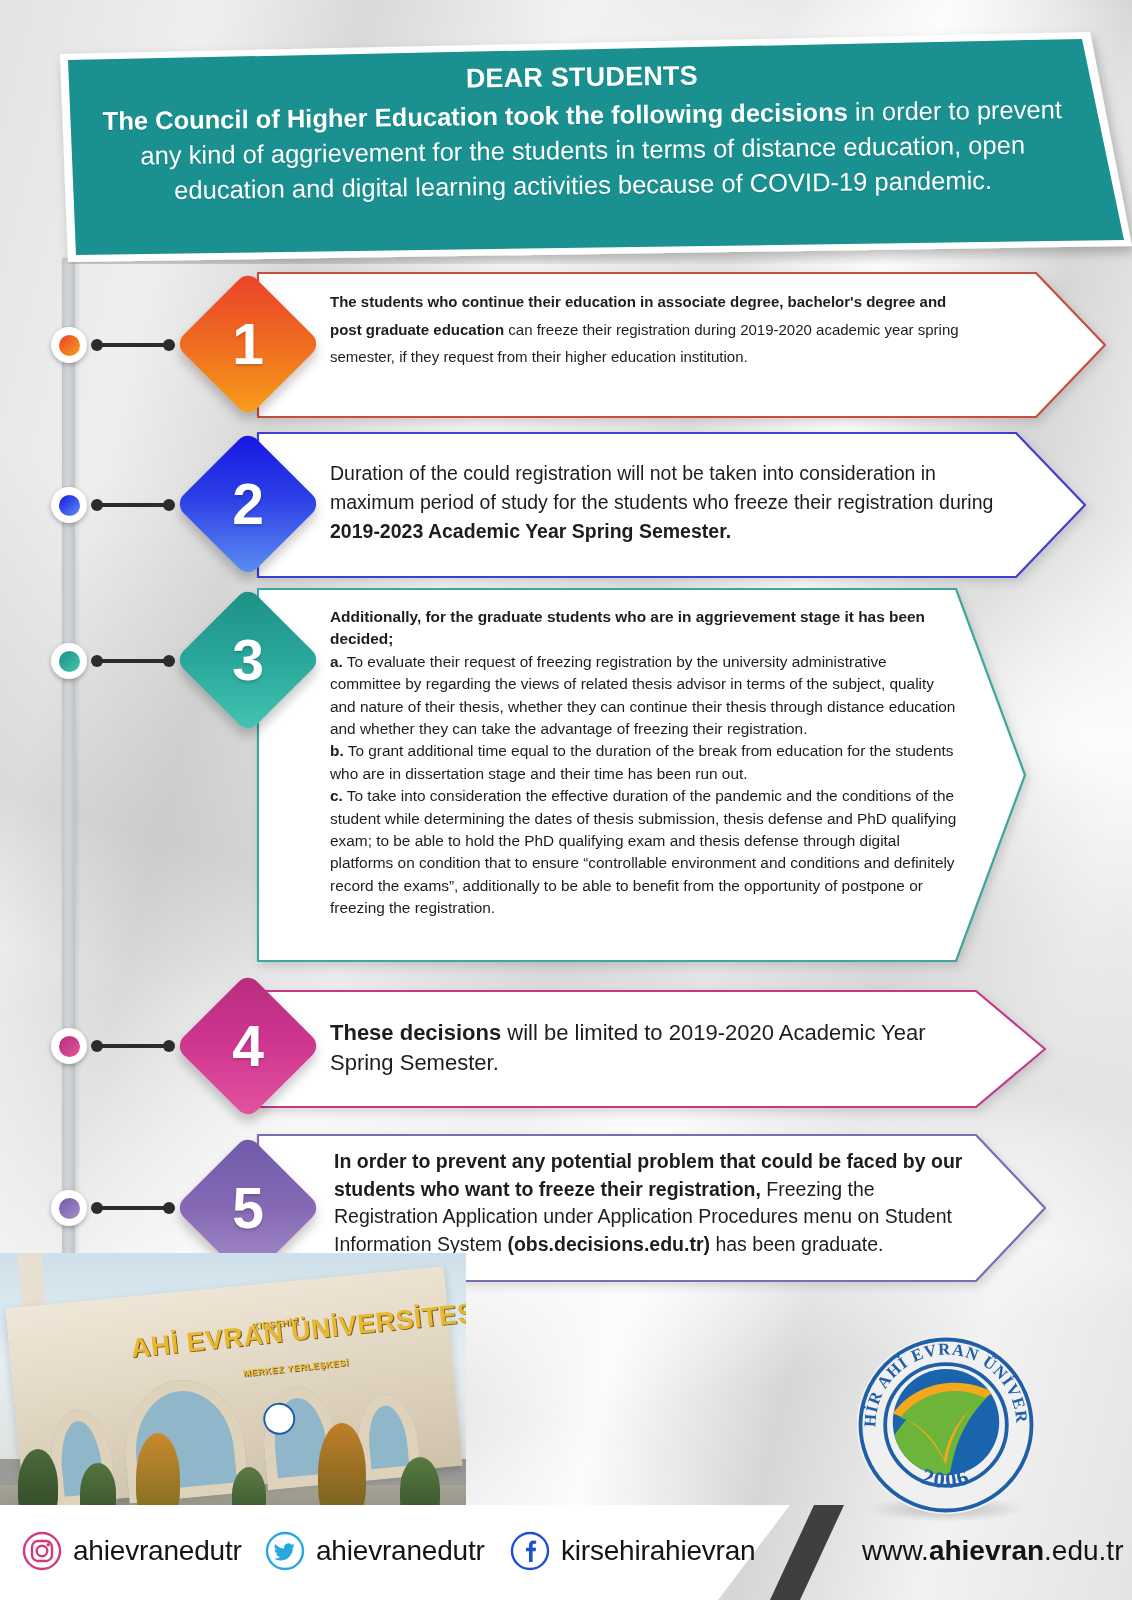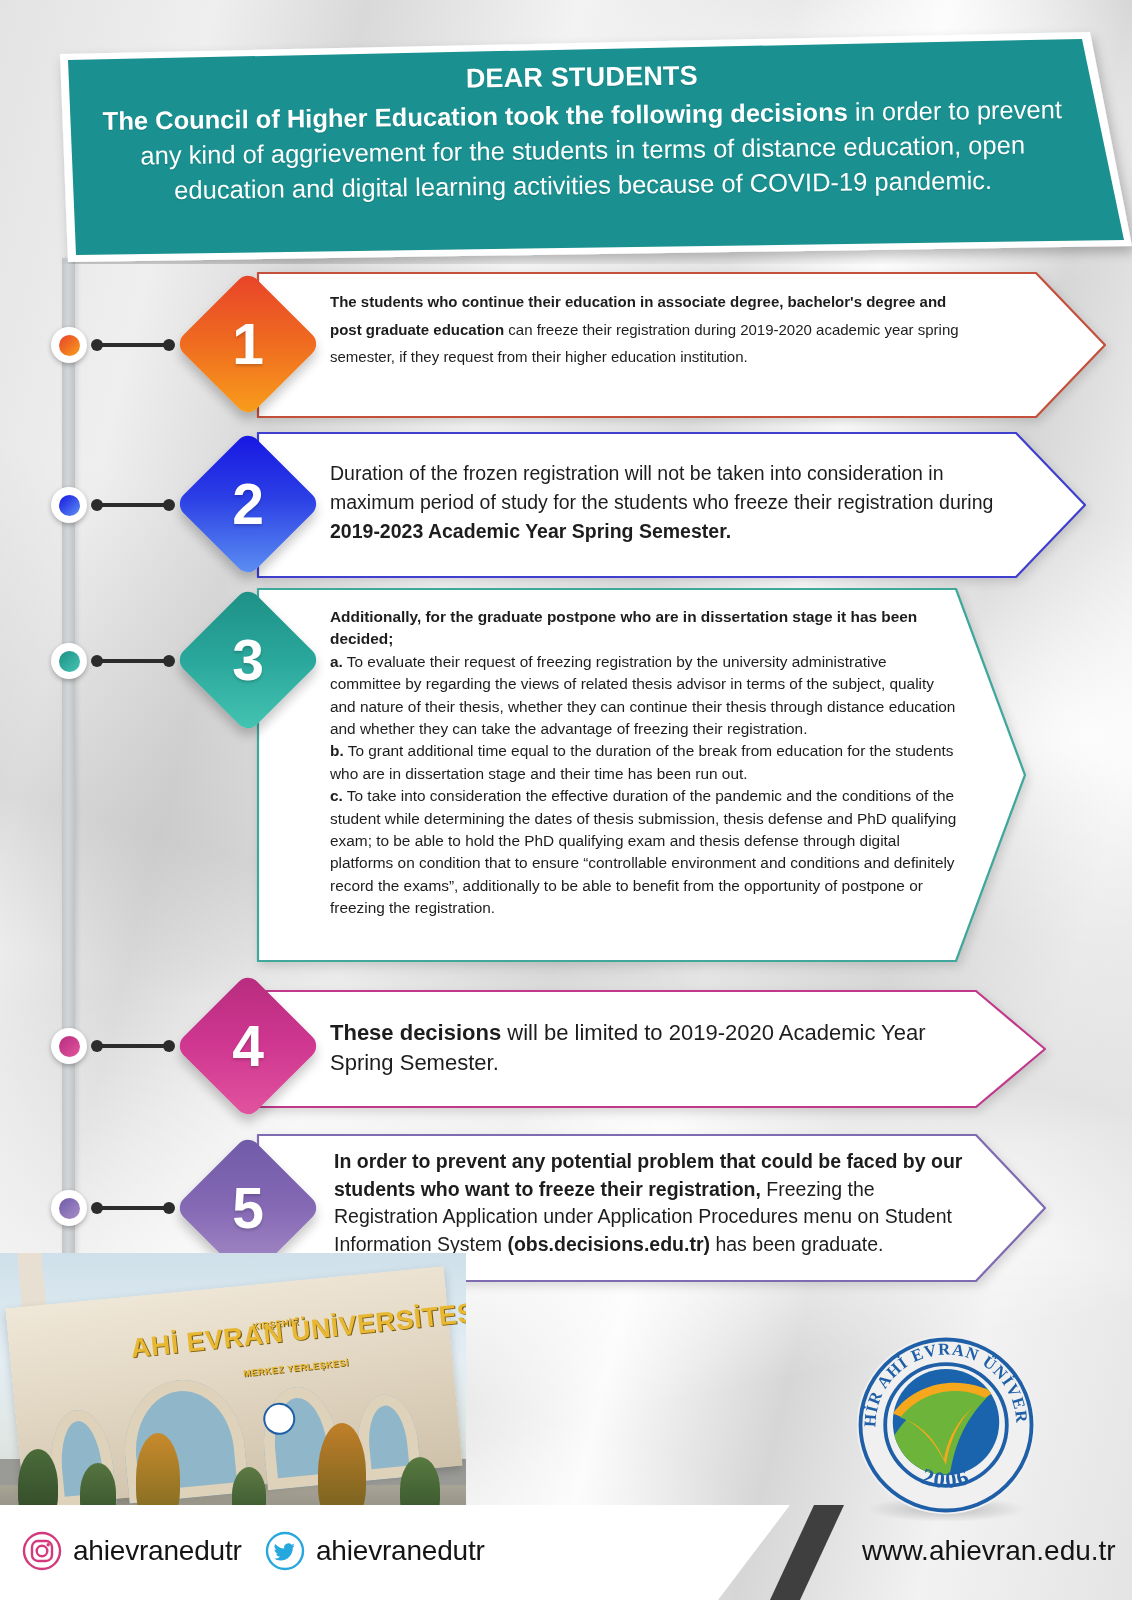--- a/index.html
+++ b/index.html
@@ -69,21 +69,21 @@
     background:radial-gradient(ellipse at center, rgba(120,120,120,.45), rgba(120,120,120,0) 70%);z-index:4;}
   
   .footer{position:absolute;left:0;top:1505px;width:1132px;height:95px;z-index:6;}
   .fbar{position:absolute;left:0;top:0;width:790px;height:95px;background:#ffffff;
     clip-path:polygon(0 0, 790px 0, 718px 95px, 0 95px);box-shadow:0 -2px 6px rgba(0,0,0,.10);}
   .fslash{position:absolute;left:770px;top:0;width:74px;height:95px;background:#3f3f3f;
     clip-path:polygon(44px 0, 74px 0, 30px 95px, 0 95px);}
   .social{position:absolute;top:26px;display:flex;align-items:center;gap:11px;}
   .social span{font-size:28px;color:#141414;letter-spacing:-.2px;}
   .weburl{position:absolute;left:862px;top:30px;font-size:28px;color:#141414;white-space:nowrap;}
-  .weburl b{font-weight:normal;}
+  .weburl b{font-weight:bold;}
 </style>
 </head>
 <body>
 
 <div class="bg"></div>
 <div class="bg2"></div>
 
 <div class="banner-wrap">
   <svg class="banner-svg" width="1132" height="250" viewBox="0 0 1132 250">
     <defs>
@@ -121,36 +121,36 @@
   <div class="node" style="left:51px;top:55px;">
     <i style="background:linear-gradient(135deg,#1614e2,#5e93f2);"></i>
   </div>
   <div class="conn" style="left:97px;top:71px;width:72px;"></div>
   <svg class="cardsvg" width="840" height="146" viewBox="0 0 840 146" style="left:246px;top:0;">
     <polygon points="12,1 770,1 839,73 770,145 12,145" fill="#ffffff" stroke="#3f3fd0" stroke-width="2.2" stroke-linejoin="round"></polygon>
   </svg>
   <div class="diamond" style="left:196px;top:20px;background:linear-gradient(135deg,#1614e2 0%,#2b3ee5 45%,#5e93f2 100%);"></div>
   <div class="dnum" style="left:196px;top:20px;">2</div>
   <div class="cardtext" style="left:330px;top:27px;width:668px;font-size:19.5px;line-height:29px;">
-    <span>Duration of the frozen registration will not be taken into consideration in maximum period of study for the students who freeze their registration during </span><b>2019-2023 Academic Year Spring Semester.</b>
+    <span>Duration of the could registration will not be taken into consideration in maximum period of study for the students who freeze their registration during </span><b>2019-2023 Academic Year Spring Semester.</b>
   </div>
 </div>
 
 <div class="row" style="left:0;top:588px;">
   <div class="node" style="left:51px;top:55px;">
     <i style="background:linear-gradient(135deg,#1d8f85,#45c5b3);"></i>
   </div>
   <div class="conn" style="left:97px;top:71px;width:72px;"></div>
   <svg class="cardsvg" width="780" height="374" viewBox="0 0 780 374" style="left:246px;top:0;">
     <polygon points="12,1 710,1 779,187 710,373 12,373" fill="#ffffff" stroke="#3fa79c" stroke-width="2.2" stroke-linejoin="round"></polygon>
   </svg>
   <div class="diamond" style="left:196px;top:20px;background:linear-gradient(135deg,#1d8f85 0%,#2aa79b 50%,#45c5b3 100%);"></div>
   <div class="dnum" style="left:196px;top:20px;">3</div>
   <div class="cardtext" style="left:330px;top:18px;width:630px;font-size:15.4px;line-height:22.4px;">
-    <div style="font-weight:bold;">Additionally, for the graduate postpone who are in dissertation stage it has been decided;</div>
+    <div style="font-weight:bold;">Additionally, for the graduate students who are in aggrievement stage it has been decided;</div>
     <div><b>a.</b><span> To evaluate their request of freezing registration by the university administrative committee by regarding the views of related thesis advisor in terms of the subject, quality and nature of their thesis, whether they can continue their thesis through distance education and whether they can take the advantage of freezing their registration.</span></div>
     <div><b>b.</b><span> To grant additional time equal to the duration of the break from education for the students who are in dissertation stage and their time has been run out.</span></div>
     <div><b>c.</b><span> To take into consideration the effective duration of the pandemic and the conditions of the student while determining the dates of thesis submission, thesis defense and PhD qualifying exam; to be able to hold the PhD qualifying exam and thesis defense through digital platforms on condition that to ensure “controllable environment and conditions and definitely record the exams”, additionally to be able to benefit from the opportunity of postpone or freezing the registration.</span></div>
   </div>
 </div>
 
 <div class="row" style="left:0;top:990px;">
   <div class="node" style="left:51px;top:38px;">
     <i style="background:linear-gradient(135deg,#b62c7e,#e2559f);"></i>
   </div>
@@ -244,17 +244,24 @@
   </a>
 
   <a class="social" style="left:265px;text-decoration:none;">
     <svg width="40" height="40" viewBox="0 0 40 40">
       <circle cx="20" cy="20" r="18" fill="none" stroke="#26a7de" stroke-width="2.4"></circle>
       <path d="M30 14.3c-.8.35-1.6.58-2.5.69.9-.54 1.6-1.4 1.9-2.4-.85.5-1.8.87-2.8 1.06a4.35 4.35 0 0 0-7.4 3.97c-3.6-.18-6.8-1.9-8.95-4.55a4.36 4.36 0 0 0 1.35 5.82c-.72-.02-1.4-.22-2-.55v.06c0 2.1 1.5 3.87 3.5 4.27-.65.18-1.35.2-2 .08a4.36 4.36 0 0 0 4.07 3.03 8.74 8.74 0 0 1-6.45 1.8 12.3 12.3 0 0 0 6.67 1.96c8 0 12.4-6.65 12.4-12.4v-.57c.85-.62 1.58-1.4 2.16-2.28Z" fill="#26a7de"></path>
     </svg>
     <span>ahievranedutr</span>
   </a>
 
+  <a class="social" style="left:510px;text-decoration:none;">
+    <svg width="40" height="40" viewBox="0 0 40 40">
+      <circle cx="20" cy="20" r="18" fill="none" stroke="#1a4fd6" stroke-width="2.4"></circle>
+      <path d="M22.6 20.3h3l.45-3.5h-3.45v-2.25c0-1 .28-1.7 1.72-1.7h1.85V9.7a24.7 24.7 0 0 0-2.7-.14c-2.67 0-4.5 1.63-4.5 4.63v2.6h-3v3.5h3V31h3.63Z" fill="#1a4fd6"></path>
+    </svg>
+    <span>kirsehirahievran</span>
+  </a>
 
   <a class="weburl" style="text-decoration:none;color:#141414;">
     <span>www.</span><b>ahievran</b><span>.edu.tr</span>
   </a>
 </div>
 
 </body></html>

